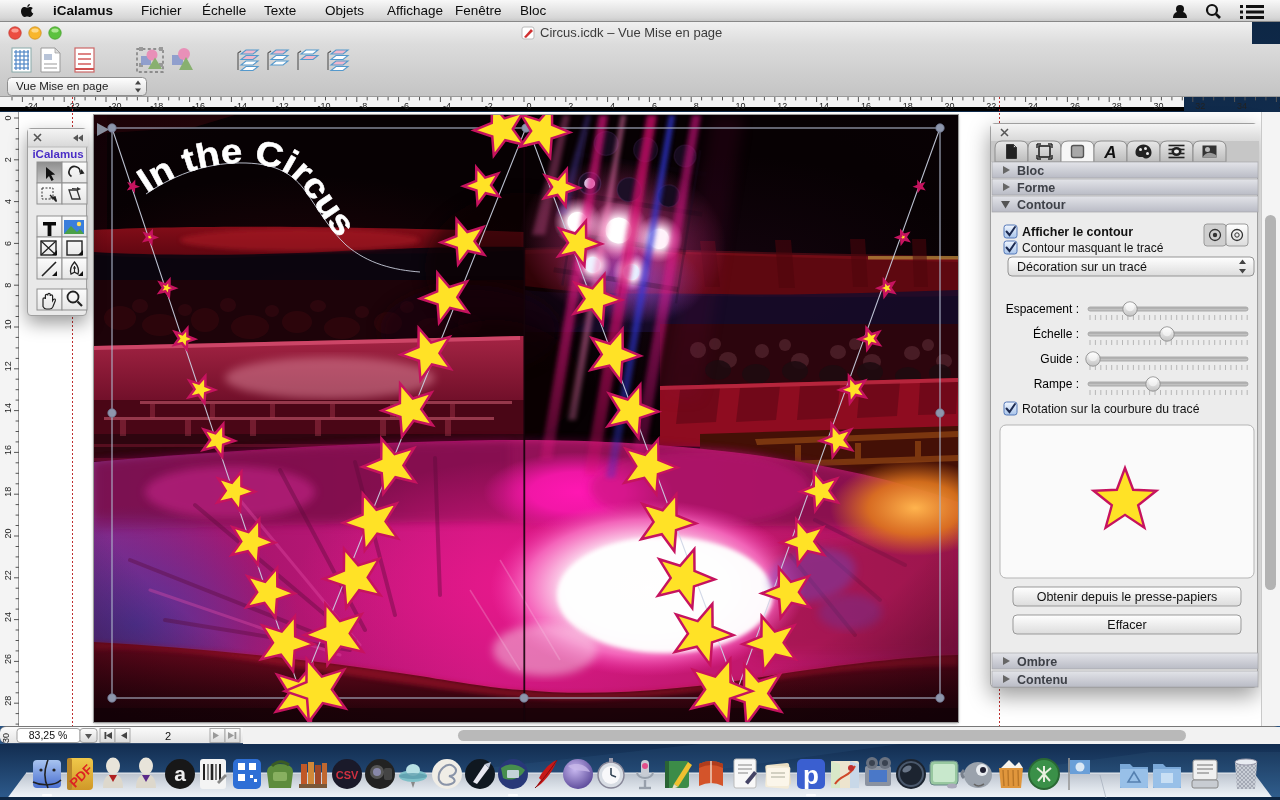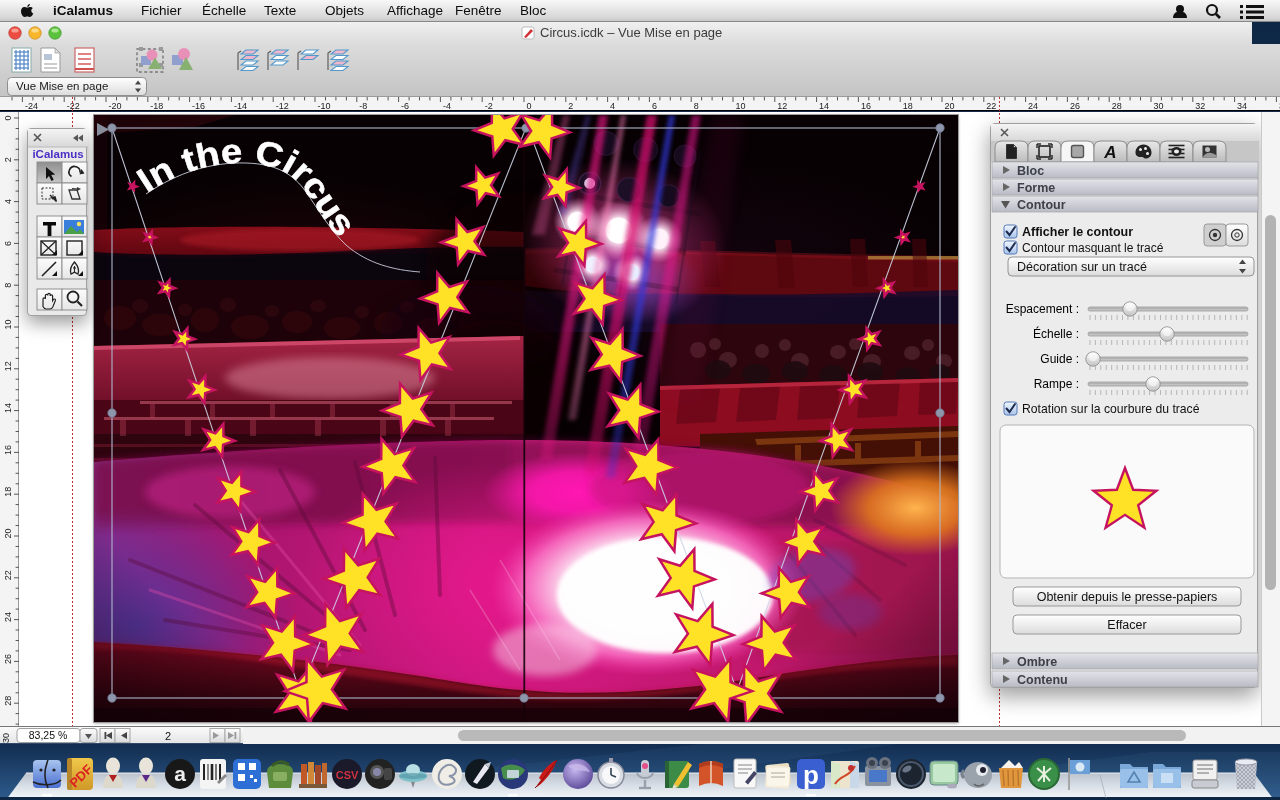--- a/index.html
+++ b/index.html
@@ -3,24 +3,24 @@
 <style>
 *{margin:0;padding:0;box-sizing:border-box}
 html,body{width:1280px;height:800px;overflow:hidden;font-family:"Liberation Sans",sans-serif;}
 body{position:relative;background:linear-gradient(180deg,#0d2644 0%,#1a3a62 55%,#2d5a8c 100%);}
 .abs{position:absolute}
 #menubar{left:0;top:0;width:1280px;height:22px;background:linear-gradient(180deg,#f8f8f8,#d6d6d6 85%,#c8c8c8);border-bottom:1px solid #888;}
 #menubar .mi{position:absolute;top:0;height:22px;line-height:22px;font-size:13.5px;color:#0c0c0c}
 #titlebar{left:0;top:22px;width:1252px;height:22px;background:linear-gradient(180deg,#f0f0f0,#dcdcdc);}
 #toolbar{left:0;top:44px;width:1280px;height:32px;background:linear-gradient(180deg,#dcdcdc,#cdcdcd);}
 #vuebar{left:0;top:76px;width:1280px;height:21px;background:linear-gradient(180deg,#cdcdcd,#c4c4c4);border-bottom:1px solid #9a9a9a;}
-#hruler{left:0;top:97px;width:1280px;height:14px;background:#f4f4f4;border-bottom:1px solid #000000;}
+#hruler{left:0;top:97px;width:1184px;height:14px;background:#f4f4f4;border-bottom:4px solid #000000;}
 #canvas{left:0;top:112px;width:1280px;height:614px;background:#ffffff;}
 #vruler{left:0;top:0;width:19px;height:614px;background:#f4f4f4;border-right:1px solid #999;}
-#statusbar{left:0;top:726px;width:1280px;height:18px;background:linear-gradient(180deg,#fbfbfb,#e4e4e4);border-top:1px solid #777;border-bottom:1px solid #30496b;}
+#statusbar{left:0;top:726px;width:1280px;height:18px;background:linear-gradient(180deg,#fbfbfb,#e4e4e4);border-top:1px solid #777;border-bottom:1px solid #30496b;border-radius:6px;}
 #photo{position:absolute;left:94px;top:3px;box-shadow:0 1px 3px rgba(0,0,0,0.45);outline:1px solid #9a9a9a;}
 .guide{position:absolute;top:97px;width:1px;height:629px;z-index:5;background-image:linear-gradient(180deg,#c03030 50%,transparent 50%);background-size:1px 4px;}
 #palette{left:27px;top:16px;z-index:10;width:60px;height:188px;background:#e9e9e9;border:1px solid #a0a0a0;border-radius:4px;box-shadow:0 7px 18px rgba(0,0,0,0.4);}
 #inspector{left:990px;top:11px;z-index:10;width:268px;height:565px;background:#ececec;border:1px solid #9f9f9f;border-radius:5px;box-shadow:0 8px 22px rgba(0,0,0,0.4);}
 #vscroll{left:1261px;top:0;z-index:10;width:19px;height:614px;background:#f4f4f4;border-left:1px solid #c9c9c9;}
 #vthumb{left:1265px;top:103px;z-index:11;width:11px;height:375px;background:#b3b3b3;border-radius:6px;}
 svg text{font-family:"Liberation Sans",sans-serif}
 .rt text{font-size:9px;fill:#222}
 .rt line{stroke:#555;stroke-width:1}
 </style></head><body>

